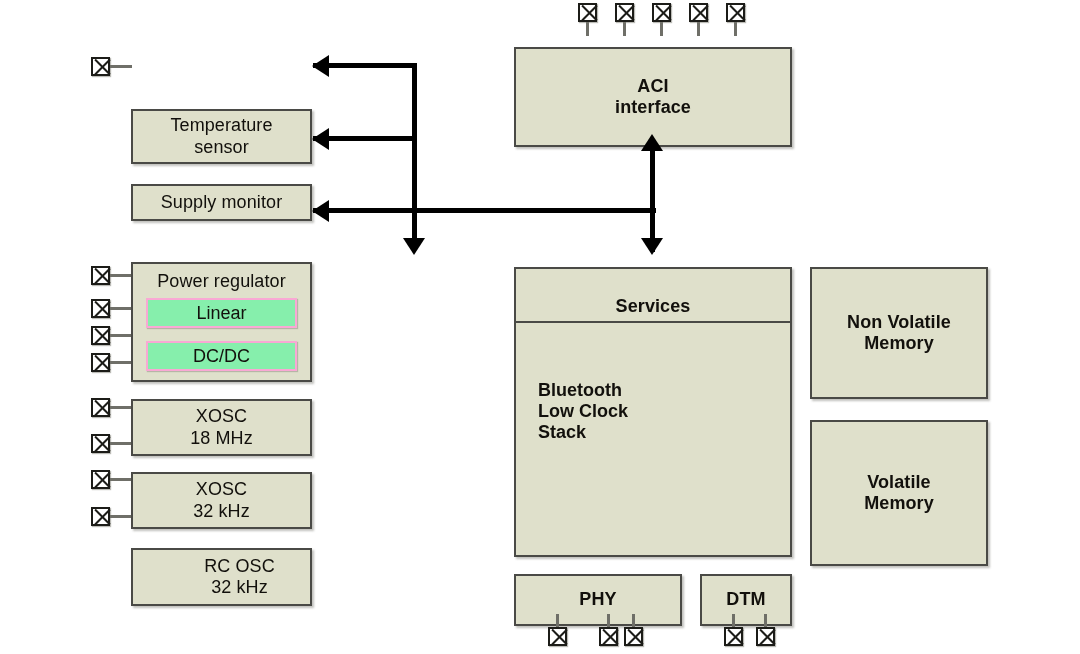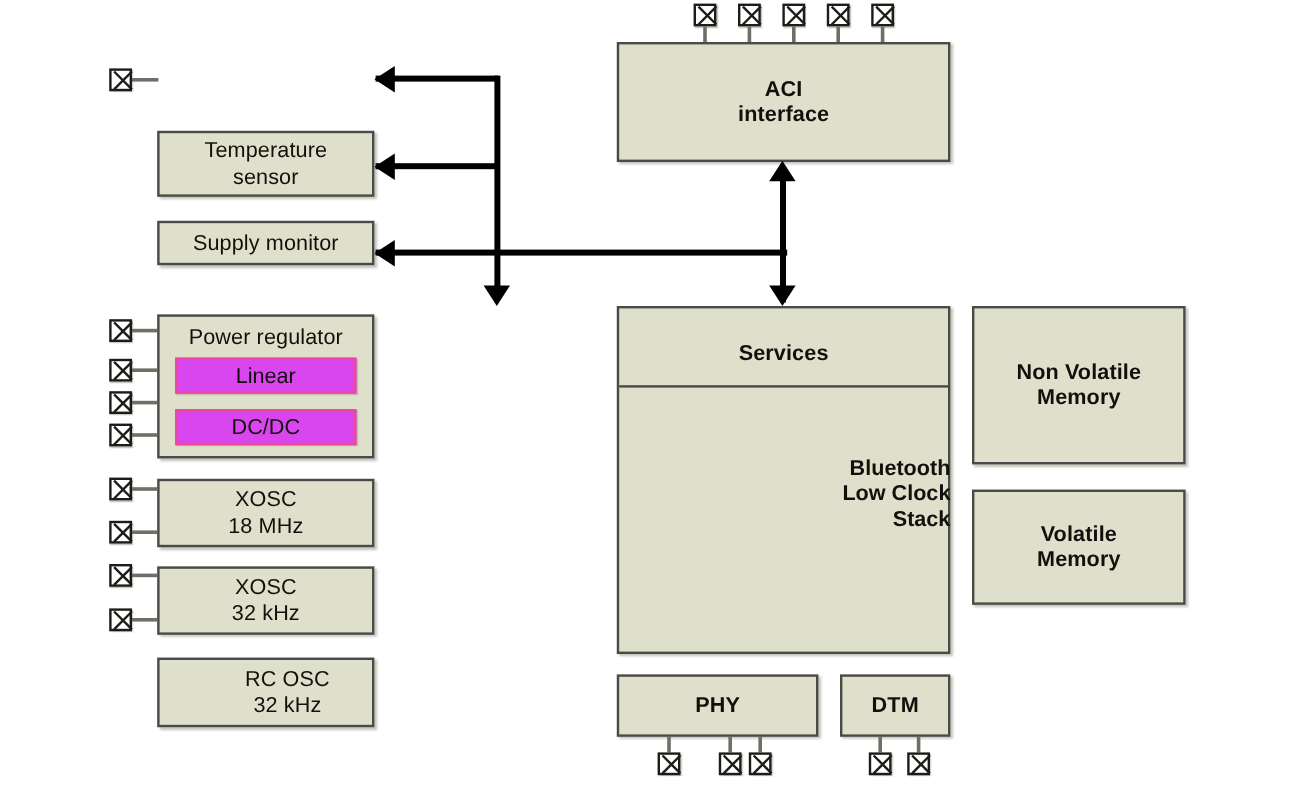--- a/index.html
+++ b/index.html
@@ -28,30 +28,30 @@
     box-shadow: 2px 2px 2px rgba(120,120,110,0.45);
     display: flex;
     align-items: center;
     justify-content: center;
     text-align: center;
     color: #12100c;
     font-size: 18px;
     line-height: 1.18;
     letter-spacing: 0.1px;
   }
-  .blk.bold    { font-weight: bold; }
+  .blk.bold    { font-weight: bold; margin-top: 12px; }
   .blk.plain   { font-weight: normal; }
   .blk.topal   { align-items: flex-start; padding-top: 7px; }
 
   
   .subbox {
     position: absolute;
     box-sizing: border-box;
-    background: #d946ef;
-    border: 2px solid #ec4899;
+    background: #86efac;
+    border: 2px solid #f9a8d4;
     box-shadow: 1px 1px 1px rgba(120,120,110,0.4);
     display: flex;
     align-items: center;
     justify-content: center;
     font-size: 18px;
     font-weight: normal;
     color: #12100c;
   }
 
   
@@ -218,21 +218,21 @@
       <span>RC OSC</span><br>
       <span>32 kHz</span>
     </span>
   </div>
 
 
   <div class="blk bold topal" style="left:514px; top:255px; width:278px; height:290px;">
     <span style="margin-top:20px;">Services</span>
   </div>
   <div class="divider" style="left:516px; top:321px; width:274px;"></div>
-  <div style="position:absolute; left:514px; top:380px; width:278px; text-align:right; font-weight:bold; font-size:18px; line-height:1.18; color:#12100c;">
+  <div style="position:absolute; left:514px; top:380px; width:278px; text-align:left; font-weight:bold; font-size:18px; line-height:1.18; color:#12100c;padding-left:24px;">
     <span>Bluetooth</span><br>
     <span>Low Clock</span><br>
     <span>Stack</span>
   </div>
 
   <div class="blk bold" style="left:514px; top:562px; width:168px; height:52px;">
     <span>PHY</span>
   </div>
   <div class="lead-v" style="left:556px; top:614px; height:15px;"></div>
   <div class="pad" style="left:548px; top:627px;"></div>
@@ -248,21 +248,21 @@
   <div class="pad" style="left:724px; top:627px;"></div>
   <div class="lead-v" style="left:764px; top:614px; height:15px;"></div>
   <div class="pad" style="left:756px; top:627px;"></div>
 
   <div class="blk bold" style="left:810px; top:255px; width:178px; height:132px;">
     <span>
       <span>Non Volatile</span><br>
       <span>Memory</span>
     </span>
   </div>
-  <div class="blk bold" style="left:810px; top:408px; width:178px; height:96px;">
+  <div class="blk bold" style="left:810px; top:408px; width:178px; height:146px;">
     <span>
       <span>Volatile</span><br>
       <span>Memory</span>
     </span>
   </div>
 
   <div class="wire-v" style="left:412px; top:63px; height:177px;"></div>
 
   <div class="wire-h" style="left:313px; top:63px; width:102px;"></div>
   <div class="arrow left" style="left:312px; top:55px;"></div>

